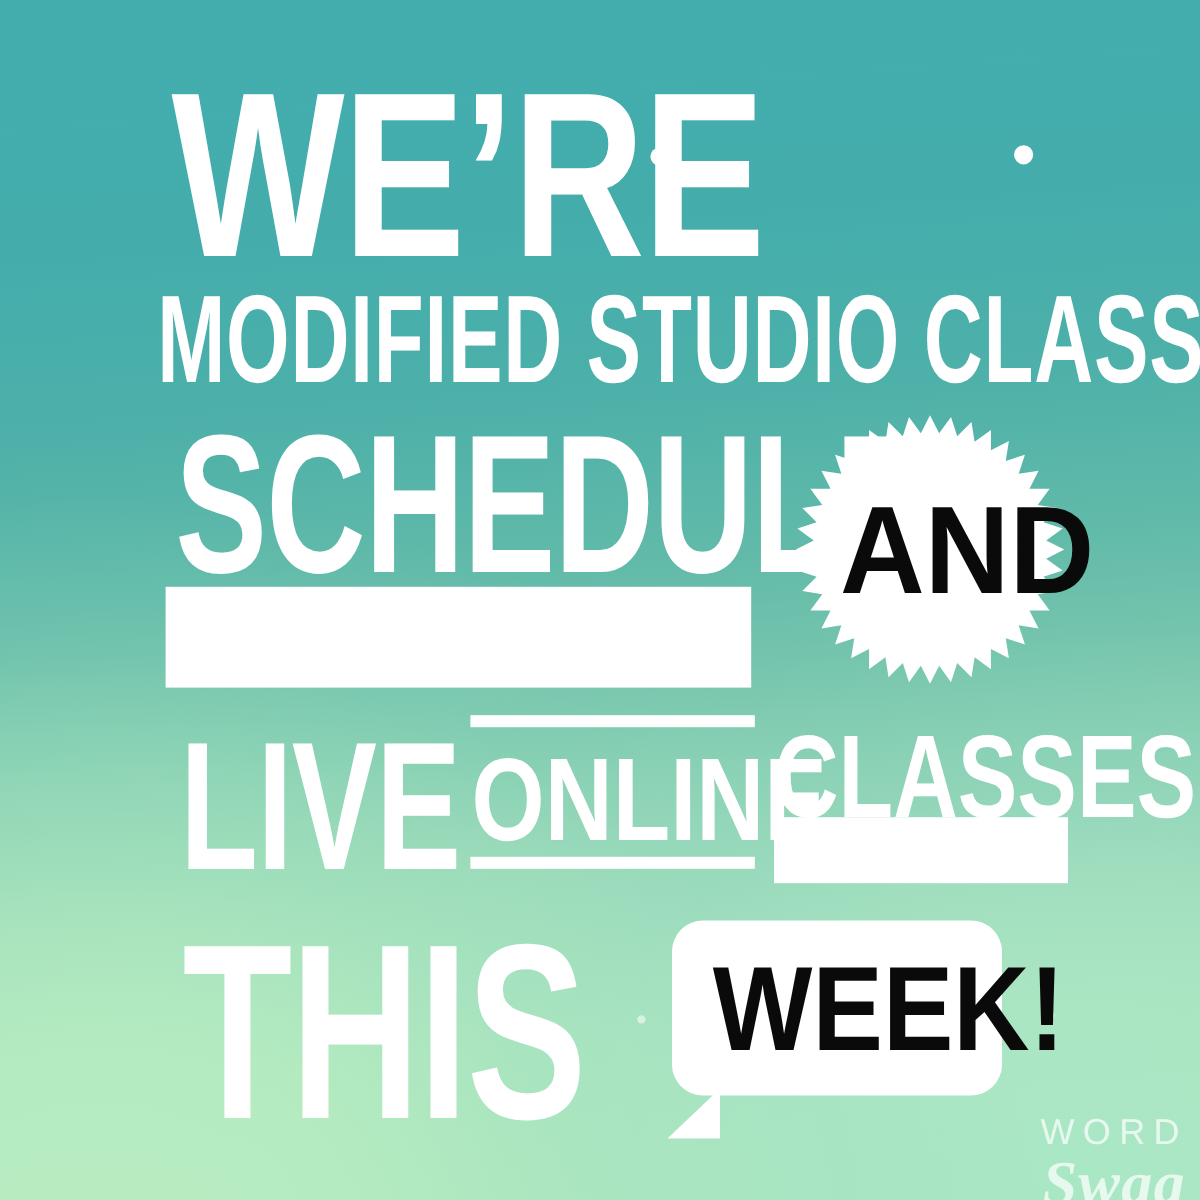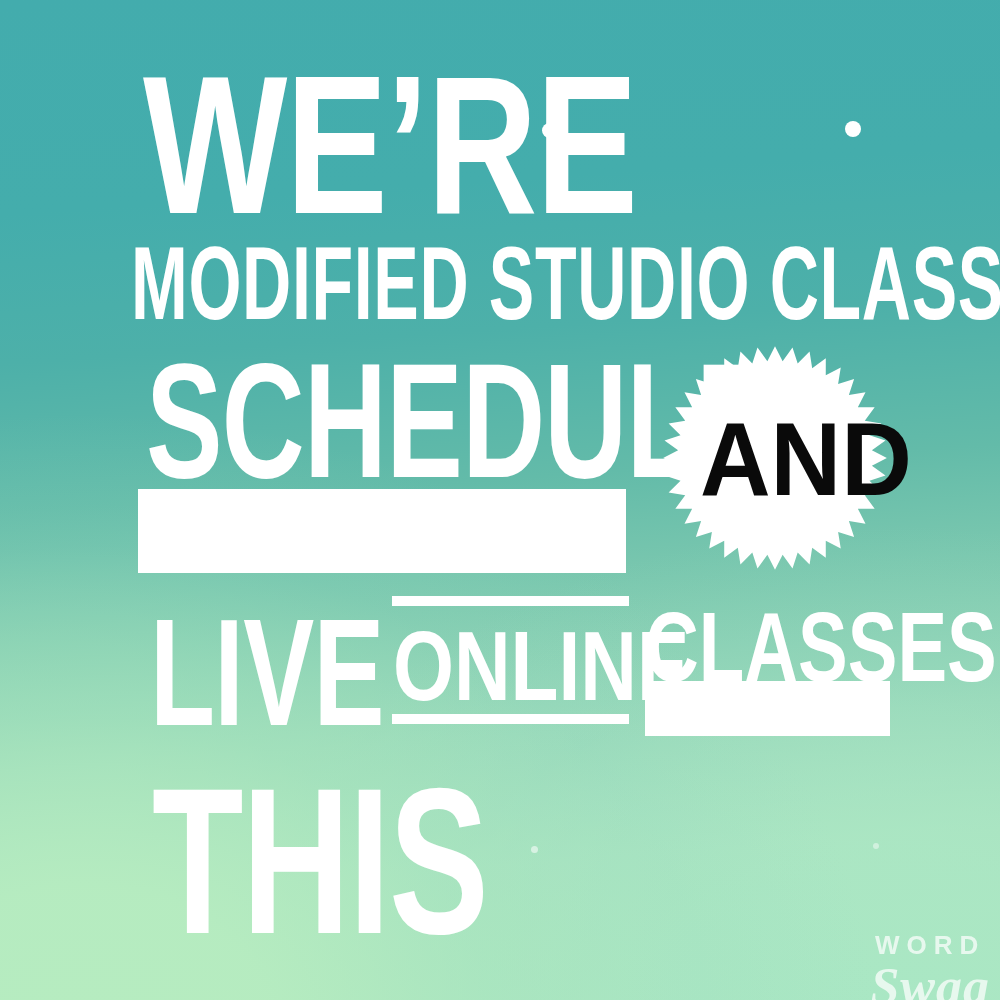--- a/index.html
+++ b/index.html
@@ -150,21 +150,21 @@
     transform:scaleX(0.88);
   }
 
   
   #watermark{
     position:absolute;right:18px;bottom:-16px;
     text-align:center;color:#ffffff;opacity:.72;
     pointer-events:none;
   }
   #wm-word{
-    font-size:26px;font-weight:700;letter-spacing:7px;
+    font-size:30px;font-weight:400;letter-spacing:7px;
     font-family:"Liberation Sans","DejaVu Sans",sans-serif;
   }
   #wm-swag{
     font-family:"Liberation Serif","DejaVu Serif",serif;
     font-style:italic;font-size:52px;font-weight:700;
     margin-top:-4px;letter-spacing:1px;
   }
 </style>
 </head>
 <body>
@@ -197,19 +197,23 @@
   <div id="rule-online-bot"></div>
 
   <div class="cond" id="l-classes">CLASSES</div>
   <div class="bar" id="bar-classes"></div>
 
   <div class="cond" id="l-this">THIS</div>
 
   <div class="dot" id="dot-wk-l"></div>
   <div class="dot" id="dot-wk-r"></div>
 
+  <div id="bubble-week">
+    <div class="tail"></div>
+    <div class="cond blk" id="txt-week">WEEK!</div>
+  </div>
 
   <div id="watermark">
     <div id="wm-word">WORD</div>
     <div id="wm-swag">Swag</div>
   </div>
 
 </div>
 
 </body></html>

